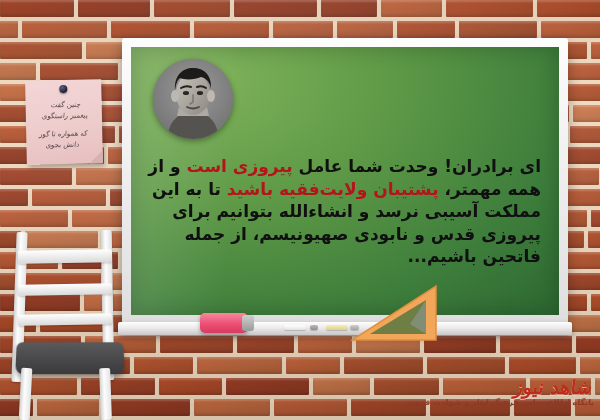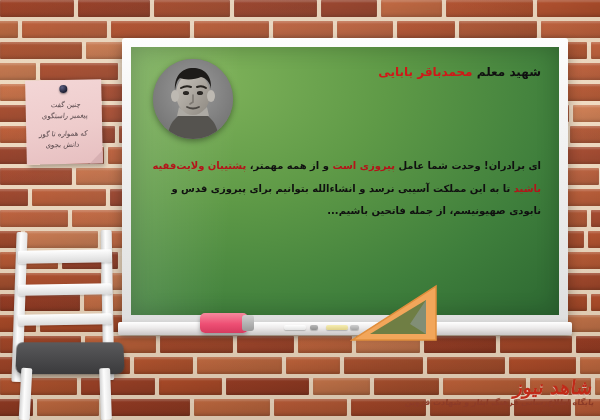--- a/index.html
+++ b/index.html
@@ -102,21 +102,21 @@
   .hdr{position:absolute;right:18px;top:14px;text-align:right;direction:rtl;}
   .hdr .t1{
     font-size:13.5px;color:#121212;line-height:22px;font-weight:bold;
     text-shadow:0 1px 0 rgba(255,255,255,.12);
   }
   .hdr .t2{font-size:12px;line-height:22px;color:#101010;font-weight:bold;}
   .hdr .t2 .red{color:#d01818;}
 
   .body-text{
     position:absolute;right:18px;left:16px;top:108px;direction:rtl;text-align:right;
-    font-size:10px;line-height:22.5px;color:#101010;font-weight:bold;
+    font-size:17px;line-height:22.5px;color:#101010;font-weight:bold;
   }
   .body-text .red{color:#b4141a;}
 
   
   .tray{
     position:absolute;left:118px;top:322px;width:454px;height:13px;
     background:linear-gradient(180deg,#ffffff 0%,#eceaea 45%,#c9c6c6 100%);
     border-radius:2px;box-shadow:0 3px 6px rgba(0,0,0,.3);
   }
   .eraser{
@@ -387,24 +387,20 @@
           <ellipse cx="58" cy="37" rx="4" ry="6" fill="#bdb9b2"></ellipse>
           <ellipse cx="33" cy="34" rx="3.1" ry="2.1" fill="#2a2724"></ellipse>
           <ellipse cx="47" cy="34" rx="3.1" ry="2.1" fill="#2a2724"></ellipse>
           <path d="M28 29q5-3 10-1M44 28q5-2 9 1" stroke="#272420" stroke-width="2" fill="none" stroke-linecap="round"></path>
           <path d="M40 36v7l-3 2" stroke="#7d7872" stroke-width="1.6" fill="none" stroke-linecap="round"></path>
           <path d="M34 48q6 3 12 0" stroke="#4b4743" stroke-width="1.8" fill="none" stroke-linecap="round"></path>
         </svg>
       </div>
 
       <div class="hdr">
-        <div class="t2">
-          <span>شهید معلم</span>
-          <span class="red">محمدباقر بابایی</span>
-        </div>
       </div>
 
       <div class="body-text" id="bodytext">ای برادران! وحدت شما عامل <span class="red">پیروزی است</span> و از همه مهمتر، <span class="red">پشتیبان ولایت‌فقیه باشید</span> تا به این مملکت آسیبی نرسد و انشاءالله بتوانیم برای پیروزی قدس و نابودی صهیونیسم، از جمله فاتحین باشیم...</div>
     </div>
   </div>
 
   <div class="tray"></div>
   <div class="eraser"></div>
   <div class="chalk w"></div>
   <div class="chalk g"></div>

